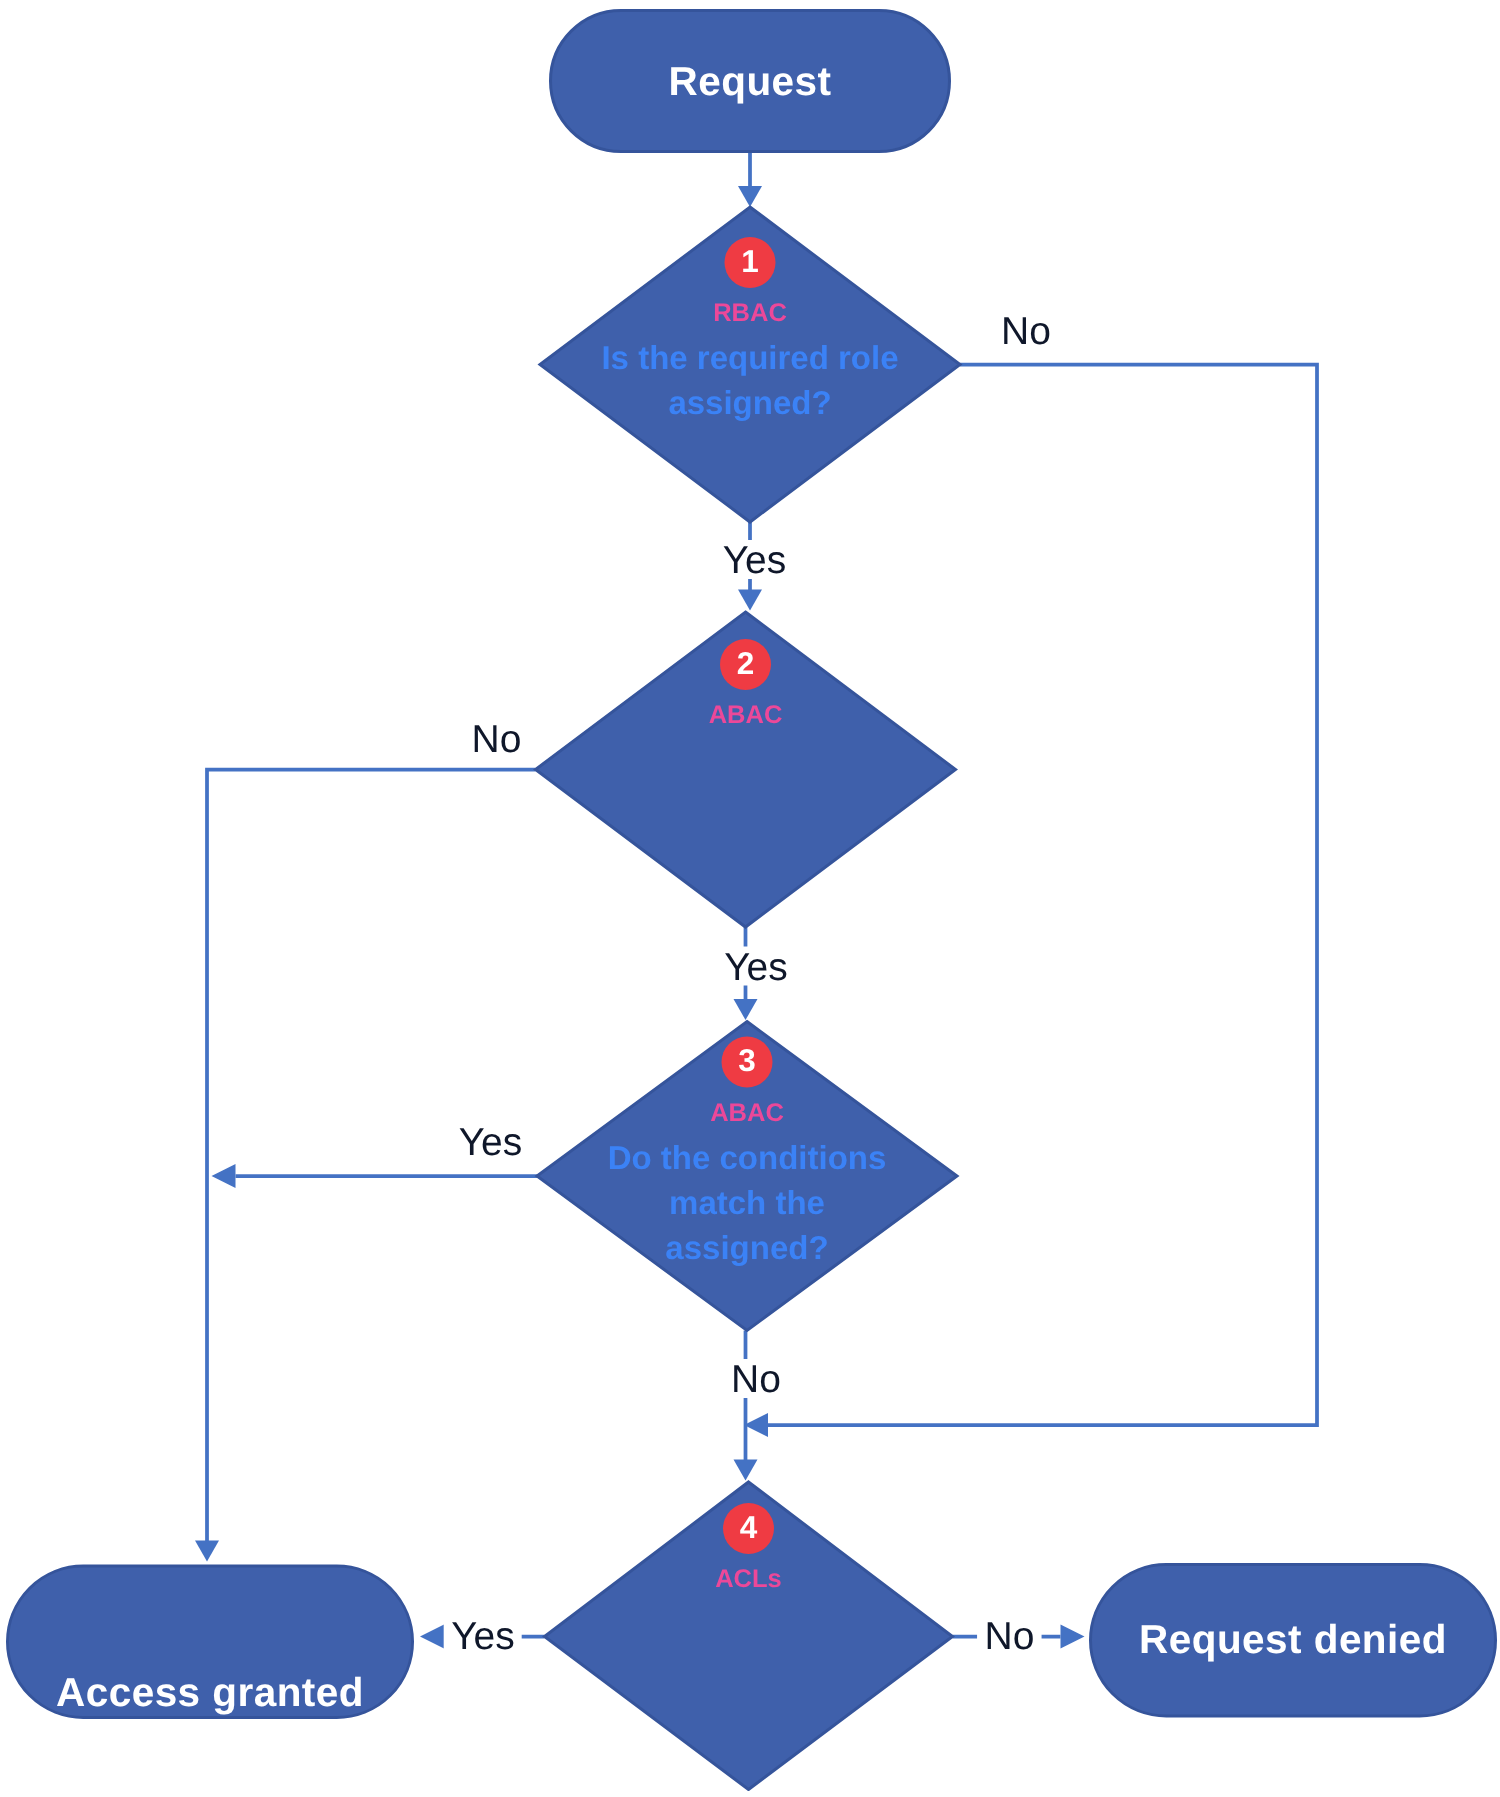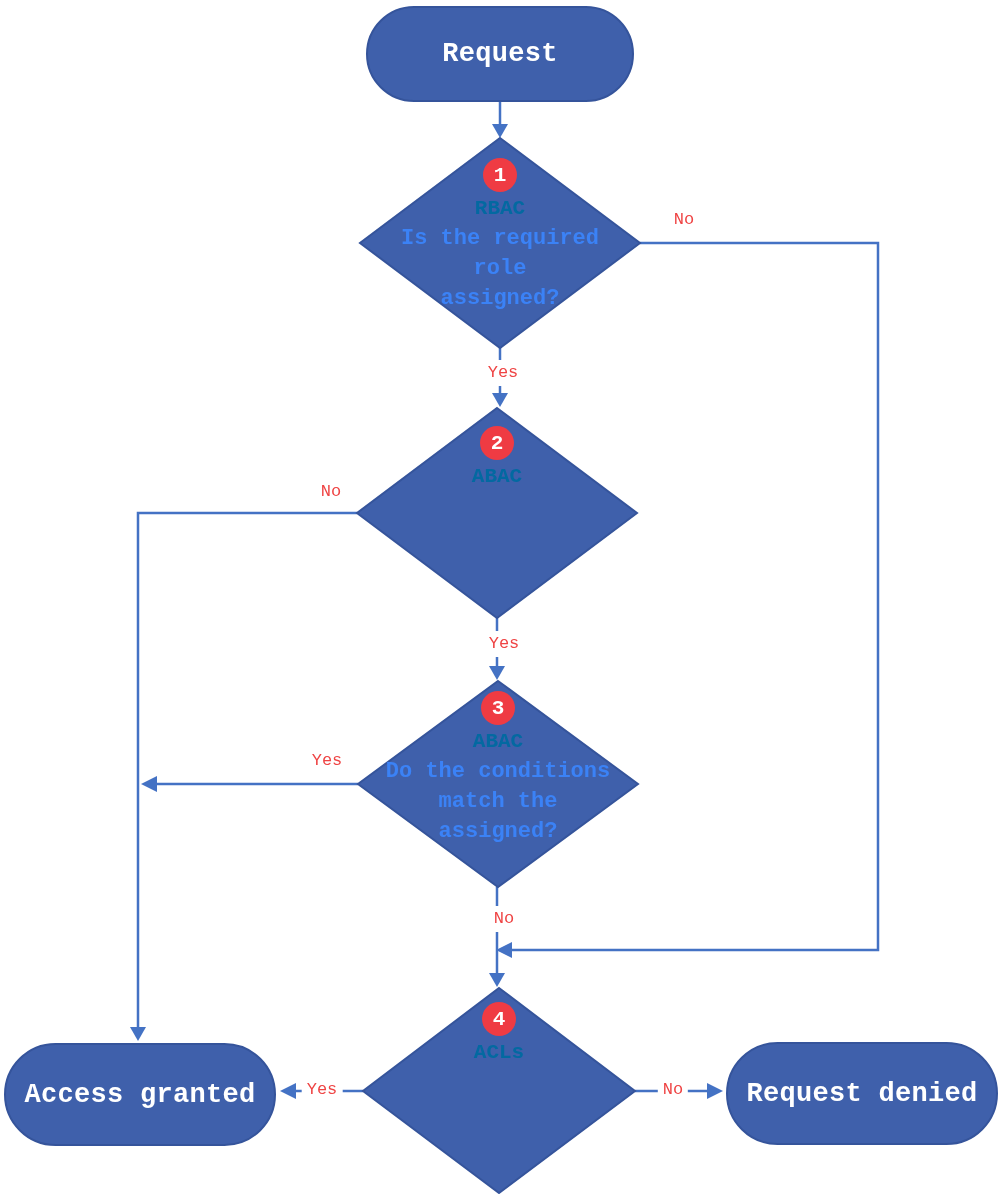--- a/index.html
+++ b/index.html
@@ -1,21 +1,21 @@
 <!DOCTYPE html>
 <html><head>
 <meta charset="utf-8">
 <style>
   html, body { margin: 0; padding: 0; background: #ffffff; }
   .canvas {
     position: relative;
     width: 1000px;
     height: 1194px;
     background: #ffffff;
-    font-family: Liberation Mono, monospace;
+    font-family: Liberation Sans, sans-serif;
     overflow: hidden;
   }
   .layer-svg {
     position: absolute;
     left: 0; top: 0;
     z-index: 1;
   }
   .conn {
     fill: none;
     stroke: #4472C4;
@@ -56,41 +56,41 @@
     background: #EF3B43;
     color: #FFFFFF;
     font-size: 21px;
     font-weight: 700;
     display: flex;
     align-items: center;
     justify-content: center;
     margin-bottom: 3px;
   }
   .category {
-    color: #0369a1;
-    font-size: 21px;
+    color: #ec4899;
+    font-size: 17px;
     font-weight: 700;
     line-height: 27px;
     margin-bottom: 2px;
   }
   .question {
     color: #3b82f6;
     font-size: 22px;
     font-weight: 600;
     line-height: 30px;
     white-space: pre-line;
     max-width: 230px;
   }
 
   .edge-label {
     position: absolute;
     z-index: 3;
     transform: translate(-50%, -50%);
-    color: #ef4444;
-    font-size: 17px;
+    color: #0f172a;
+    font-size: 26px;
     white-space: nowrap;
     line-height: 26px;
   }
   .edge-label.bg {
     background: #ffffff;
     padding: 0 5px;
   }
 </style>
 </head>
 <body>
@@ -132,21 +132,21 @@
       <polygon class="diamond" points="497,408 637,513 497,618 357,513"></polygon>
       <polygon class="diamond" points="498,681 638,784 498,887 358,784"></polygon>
       <polygon class="diamond" points="499,988 635,1091 499,1193 363,1091"></polygon>
     </g>
   </svg>
 
   <div class="stadium" style="left:366px; top:6px; width:268px; height:96px;">
     <span>Request</span>
   </div>
 
-  <div class="stadium" style="left:4px; top:1043px; width:272px; height:103px;">
+  <div class="stadium" style="left:4px; top:1043px; width:272px; height:103px;align-items:flex-end;">
     <span>Access granted</span>
   </div>
 
   <div class="stadium" style="left:726px; top:1042px; width:272px; height:103px;">
     <span>Request denied</span>
   </div>
 
   <div class="diamond-overlay" style="left:360px; top:138px; width:280px; padding-top:20px;">
     <span class="badge">1</span>
     <span class="category">RBAC</span>

